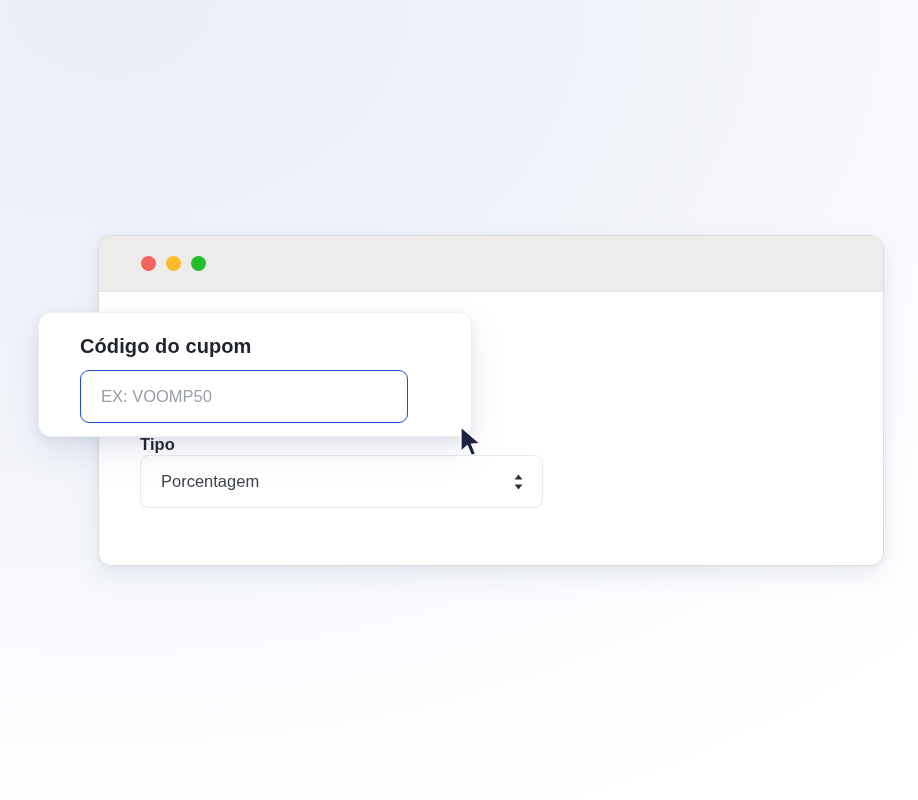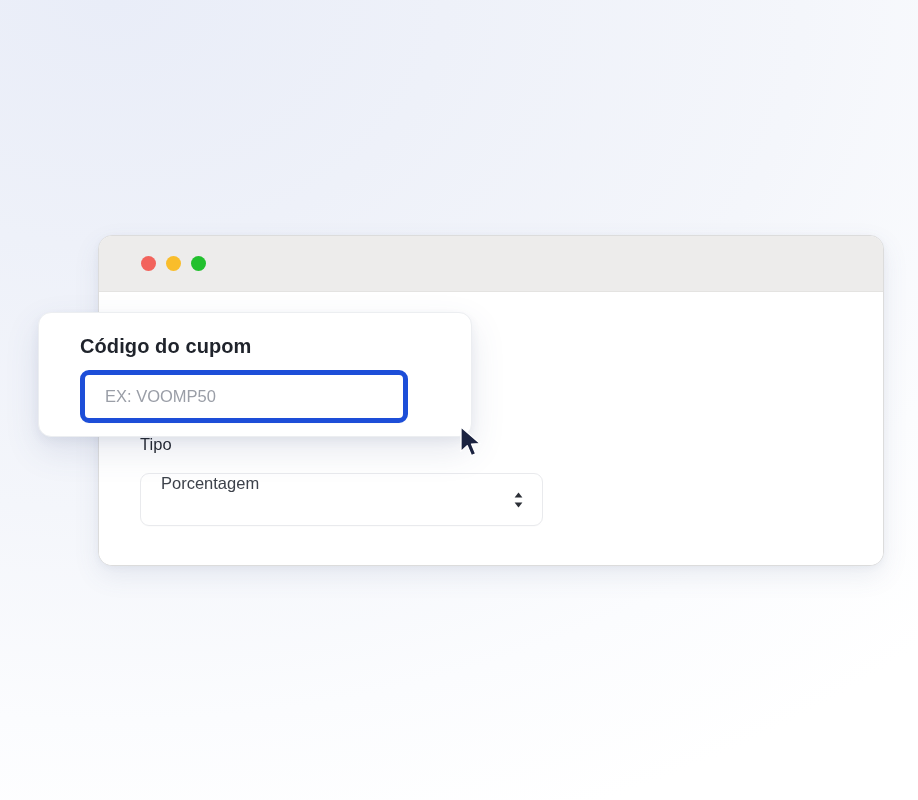--- a/index.html
+++ b/index.html
@@ -77,35 +77,36 @@
     top: 143px;
     width: 700px;
     display: flex;
     gap: 32px;
   }
   .field-tipo  { width: 403px; }
   .field-valor { width: 259px; }
 
   .field-label {
     font-size: 16.5px;
-    font-weight: 400;
+    font-weight: 700;
     color: #1f232b;
     letter-spacing: 0.1px;
-    margin-bottom: 20px;
+    margin-bottom: 2px;
     line-height: 1.1;
   }
 
   .control {
     box-sizing: border-box;
     width: 100%;
     height: 53px;
     border: 1px solid #e9eaed;
     border-radius: 9px;
     background: #ffffff;
     display: flex;
+    align-items: center;
     padding: 0 20px;
     font-size: 16.5px;
     color: #3a3f48;
     position: relative;
     box-shadow: 0 1px 1px rgba(30, 40, 70, 0.015);
   }
 
   .select-value {
     flex: 1;
     color: #3d424b;
@@ -148,21 +149,21 @@
     font-weight: 700;
     color: #1f232b;
     letter-spacing: 0.1px;
     line-height: 1.1;
     margin-bottom: 13px;
   }
   .overlay-input {
     box-sizing: border-box;
     width: 328px;
     height: 53px;
-    border: 5px solid #1d4ed8;
+    border: 1px solid #1d4ed8;
     border-radius: 9px;
     background: #ffffff;
     display: flex;
     align-items: center;
     padding: 0 20px;
     box-shadow: 0 1px 1px rgba(30, 40, 70, 0.015);
   }
   .placeholder {
     color: #9a9ea7;
     font-size: 16.5px;

